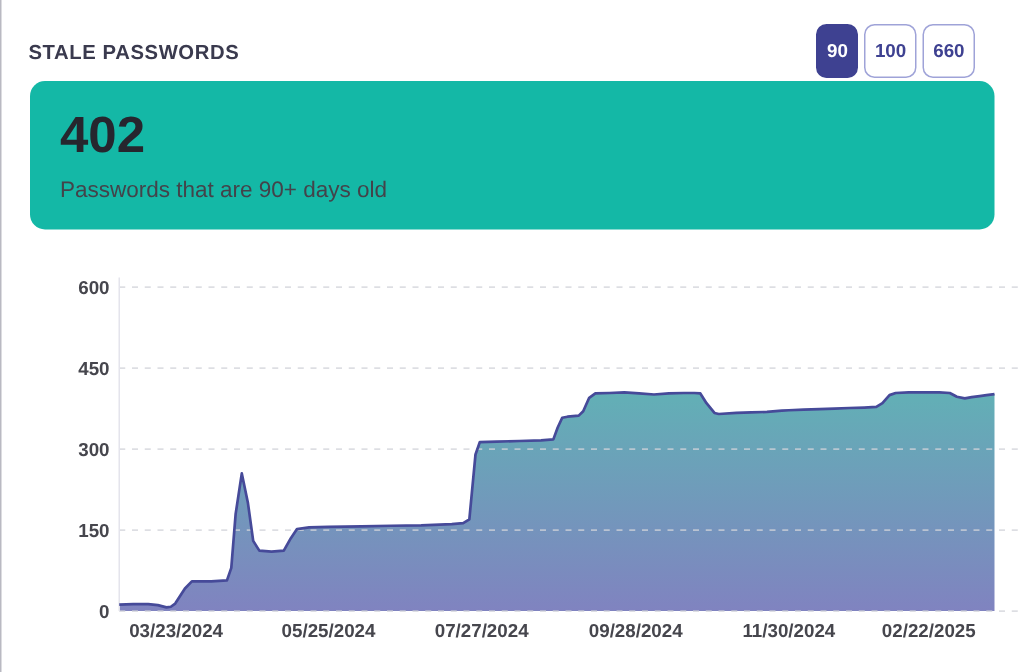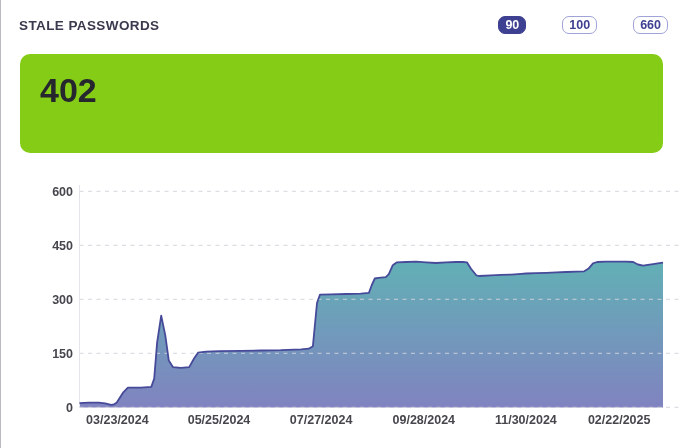--- a/index.html
+++ b/index.html
@@ -6,41 +6,41 @@
   html,body { width:682px; height:448px; }
   body {
     font-family: "Liberation Sans", sans-serif;
     background:#ffffff;
     border-left:1px solid #b9b9c2;
     position:relative;
     overflow:hidden;
   }
   .header {
     display:flex; align-items:center; justify-content:space-between;
-    padding:16px 14px 0 18px;
+    padding:16px 32px 0 18px;
   }
   .page-title {
     font-size:13.5px; font-weight:700; letter-spacing:0.4px;
     color:#3a3a4e;
   }
   .range-buttons { display:flex; gap:4px; }
   .range-btn {
-    min-width:26px; height:18px; padding:0 6px;
+    min-width:26px; height:36px; padding:0 6px;
     border-radius:7px; font-size:12.5px; font-weight:700;
     font-family:"Liberation Sans", sans-serif;
     display:flex; align-items:center; justify-content:center;
     cursor:pointer;
-    background:#ffffff; border:1px solid #9fa3d8; color:#3e4191;margin-left:32px;
+    background:#ffffff; border:1px solid #9fa3d8; color:#3e4191;
   }
   .range-btn.active {
     background:#3e4191; border-color:#3e4191; color:#ffffff;
   }
   .stat-card {
     position:absolute; left:19px; top:54px; width:643px; height:99px;
-    background:#84cc16; border-radius:10px;
+    background:#14b8a6; border-radius:10px;
     padding:16px 20px 0 20px;
   }
   .stat-value {
     font-size:34px; font-weight:600; color:#26262e; line-height:40px;
   }
   .stat-desc {
     margin-top:8px; font-size:15px; color:#43434a;
   }
   .chart-wrap { position:absolute; left:0; top:175px; width:682px; height:273px; }
   svg text {
@@ -55,20 +55,21 @@
   <div class="page-title">STALE PASSWORDS</div>
   <div class="range-buttons">
     <button class="range-btn active">90</button>
     <button class="range-btn">100</button>
     <button class="range-btn">660</button>
   </div>
 </div>
 
 <div class="stat-card">
   <div class="stat-value">402</div>
+  <div class="stat-desc">Passwords that are 90+ days old</div>
 </div>
 
 <div class="chart-wrap">
   <svg id="chart-svg" width="682" height="273" viewBox="0 0 682 273" xmlns="http://www.w3.org/2000/svg">
       <defs>
         <linearGradient id="ag" gradientUnits="userSpaceOnUse" x1="0" y1="16.4" x2="0" y2="232.4">
           <stop offset="0%" stop-color="#53bcac"></stop>
           <stop offset="35%" stop-color="#63aeb6"></stop>
           <stop offset="100%" stop-color="#8083c0"></stop>
         </linearGradient>

